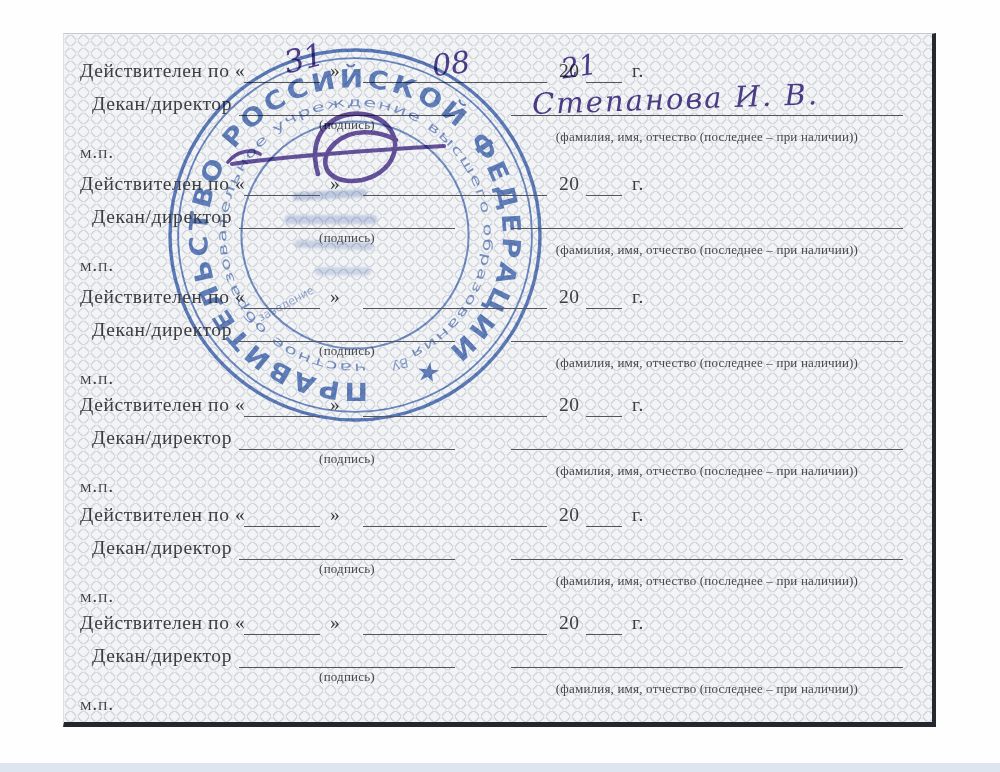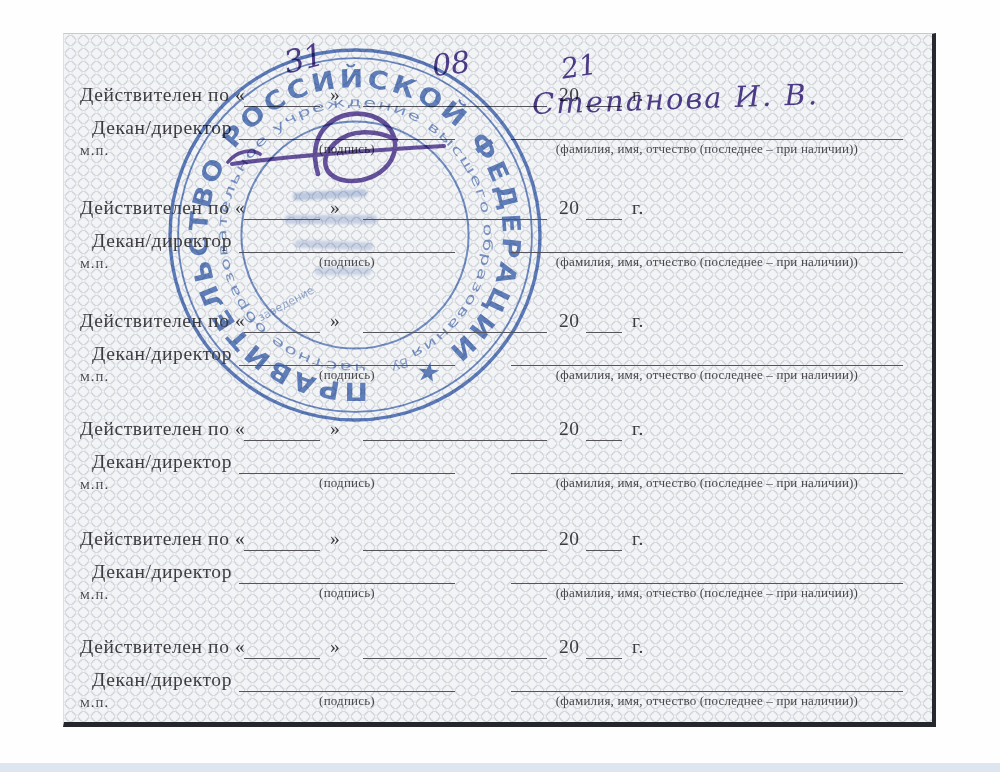--- a/index.html
+++ b/index.html
@@ -22,50 +22,50 @@
     border-right:4px solid #26292e;
     border-bottom:5px solid #24272c;
     box-sizing:border-box;
   }
   .bottom-strip{
     position:absolute;left:0;top:763px;width:1000px;height:9px;
     background:#dde6f0;
   }
   
   .block{position:absolute;left:0;width:873px;height:108px;}
-  .line{position:absolute;left:0;width:873px;height:26px;margin-top:24px;}
+  .line{position:absolute;left:0;width:873px;height:26px;}
   .t{
     position:absolute;top:0;white-space:nowrap;
     font-size:19.5px;letter-spacing:.6px;color:#3c3c40;
   }
   .u{
     position:absolute;top:0;height:22px;
     border-bottom:1.4px solid #54545a;
   }
   .cap{
     position:absolute;white-space:nowrap;
     font-size:13px;letter-spacing:.2px;color:#46464b;text-align:center;
   }
   .mp{
-    position:absolute;left:16px;font-size:15px;color:#3c3c40;
+    position:absolute;left:16px;font-size:18px;color:#3c3c40;
     font-variant:small-caps;letter-spacing:1px;text-align:center;
   }
   
   .l-valid   {left:16px;}
   .u-day     {left:180px;width:76px;}
   .l-close   {left:266px;}
   .u-month   {left:299px;width:184px;}
   .l-century {left:495px;}
   .u-year    {left:522px;width:36px;}
   .l-year-suf{left:568px;}
   .l-dean    {left:28px;}
   .u-sig     {left:175px;width:216px;}
   .u-name    {left:447px;width:392px;}
   .cap-sig   {left:175px;width:216px;top:0;}
-  .cap-name  {left:447px;width:392px;top:0;}
+  .cap-name  {left:447px;width:392px;top:12px;}
   
   .stamp{
     position:absolute;left:100px;top:10px;width:382px;height:382px;
     mix-blend-mode:multiply;opacity:.93;
   }
   .hand{
     position:absolute;white-space:nowrap;
     font-style:italic;color:#53408f;
     mix-blend-mode:multiply;
     font-family:"DejaVu Serif", serif;

